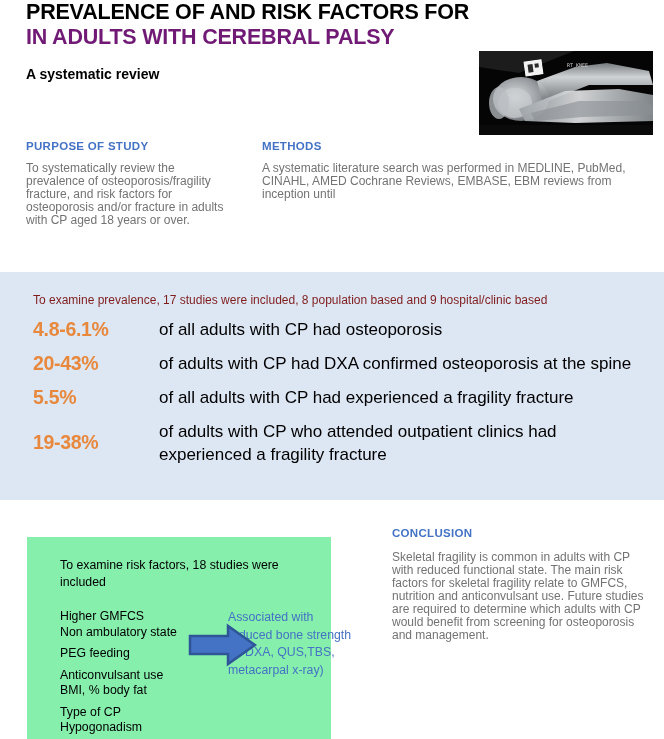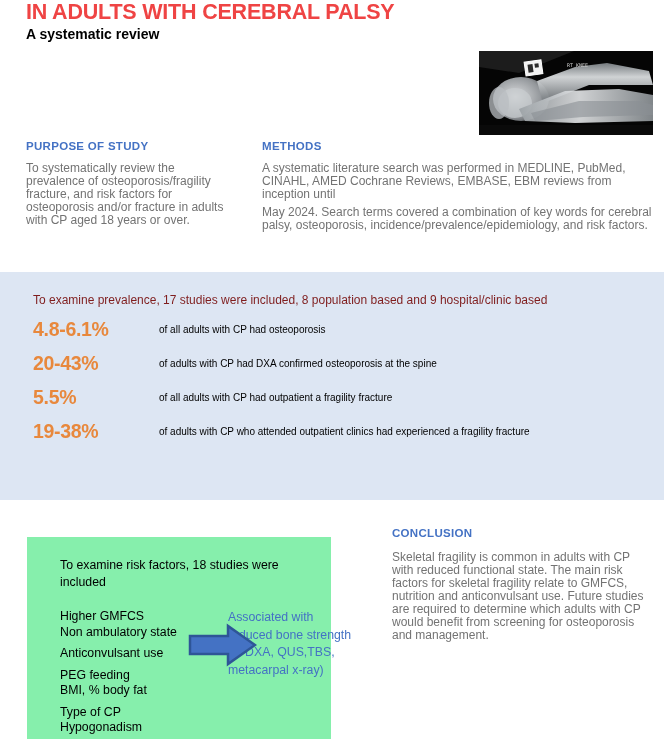--- a/index.html
+++ b/index.html
@@ -32,31 +32,31 @@
     font-size: 21.5px;
     font-weight: bold;
     color: #4472c4;
     letter-spacing: -0.2px;
     line-height: 25px;
     white-space: nowrap;
   }
   .title-line3 {
     font-size: 21.5px;
     font-weight: bold;
-    color: #ef4444;
+    color: #701a75;
     letter-spacing: -0.2px;
     line-height: 25px;
     white-space: nowrap;
   }
   .subtitle {
     font-size: 14px;
     font-weight: bold;
     color: #000000;
     line-height: 19px;
-    margin-top: 0;
+    margin-top: 15px;
   }
 
   
   .xray {
     position: absolute;
     left: 479px;
     top: 51px;
     width: 174px;
     height: 84px;
     background: #000;
@@ -125,21 +125,21 @@
     width: 126px;
     flex: 0 0 126px;
     font-size: 19.5px;
     font-weight: bold;
     color: #e8883c;
     line-height: 22px;
     letter-spacing: -0.3px;
   }
   .res-desc {
     flex: 1;
-    font-size: 10px;
+    font-size: 17px;
     color: #000;
     line-height: 23px;
     padding-top: 2px;
   }
 
   
   .risk-box {
     position: absolute;
     left: 27px;
     top: 537px;
@@ -189,20 +189,21 @@
     left: 392px;
     top: 527px;
     width: 258px;
   }
   .col-conclusion .sec-heading { margin-bottom: 12px; }
 </style>
 </head>
 <body>
 
 <div class="title-block">
+  <div class="title-line1">PREVALENCE OF AND RISK FACTORS FOR</div>
   <div class="title-line3">IN ADULTS WITH CEREBRAL PALSY</div>
   <div class="subtitle">A systematic review</div>
 </div>
 
 <div class="xray">
   <svg width="174" height="84" viewBox="0 0 174 84">
     <defs>
       <linearGradient id="bonegrad" x1="0" y1="0" x2="1" y2="0">
         <stop offset="0%" stop-color="#9aa0a4"></stop>
         <stop offset="45%" stop-color="#e6e8ea"></stop>
@@ -237,53 +238,52 @@
 
 <div class="col-purpose">
   <div class="sec-heading">PURPOSE OF STUDY</div>
   <div class="body-text">To systematically review the prevalence of osteoporosis/fragility fracture, and risk factors for osteoporosis and/or fracture in adults with CP aged 18 years or over.</div>
 </div>
 
 <div class="col-methods">
   <div class="sec-heading">METHODS</div>
   <div class="body-text">
     <p>A systematic literature search was performed in MEDLINE, PubMed, CINAHL, AMED Cochrane Reviews, EMBASE, EBM reviews from inception until</p>
-    <p>May 2024.  Search terms covered a combination of key words for cerebral palsy, osteoporosis, incidence/prevalence/epidemiology, and risk factors.</p>
   </div>
 </div>
 
 <div class="results-band">
   <div class="results-intro">To examine prevalence, 17 studies were included, 8 population based and 9 hospital/clinic based</div>
   <div class="res-rows">
     <div class="res-row">
       <div class="res-pct">4.8-6.1%</div>
       <div class="res-desc">of all adults with CP had osteoporosis</div>
     </div>
     <div class="res-row">
       <div class="res-pct">20-43%</div>
       <div class="res-desc">of adults with CP had DXA confirmed osteoporosis at the spine</div>
     </div>
     <div class="res-row">
       <div class="res-pct">5.5%</div>
-      <div class="res-desc">of all adults with CP had outpatient a fragility fracture</div>
+      <div class="res-desc">of all adults with CP had experienced a fragility fracture</div>
     </div>
     <div class="res-row">
       <div class="res-pct">19-38%</div>
       <div class="res-desc">of adults with CP who attended outpatient clinics had experienced a fragility fracture</div>
     </div>
   </div>
 </div>
 
 <div class="risk-box">
   <div class="risk-intro">To examine risk factors, 18 studies were included</div>
   <div class="risk-list">
     <div>Higher GMFCS</div>
     <div>Non ambulatory state</div>
+    <div class="gap">PEG feeding</div>
     <div class="gap">Anticonvulsant use</div>
-    <div class="gap">PEG feeding</div>
     <div>BMI, % body fat</div>
     <div class="gap">Type of CP</div>
     <div>Hypogonadism</div>
   </div>
   <div class="risk-assoc">Associated with reduced bone strength on DXA, QUS,TBS, metacarpal x-ray)</div>
 </div>
 
 <div class="arrow">
   <svg width="69" height="44" viewBox="0 0 69 44">
     <polygon points="2,13 40,13 40,3 67,22 40,41 40,31 2,31" fill="#4472c4" stroke="#2e5597" stroke-width="2.5" stroke-linejoin="miter"></polygon>

